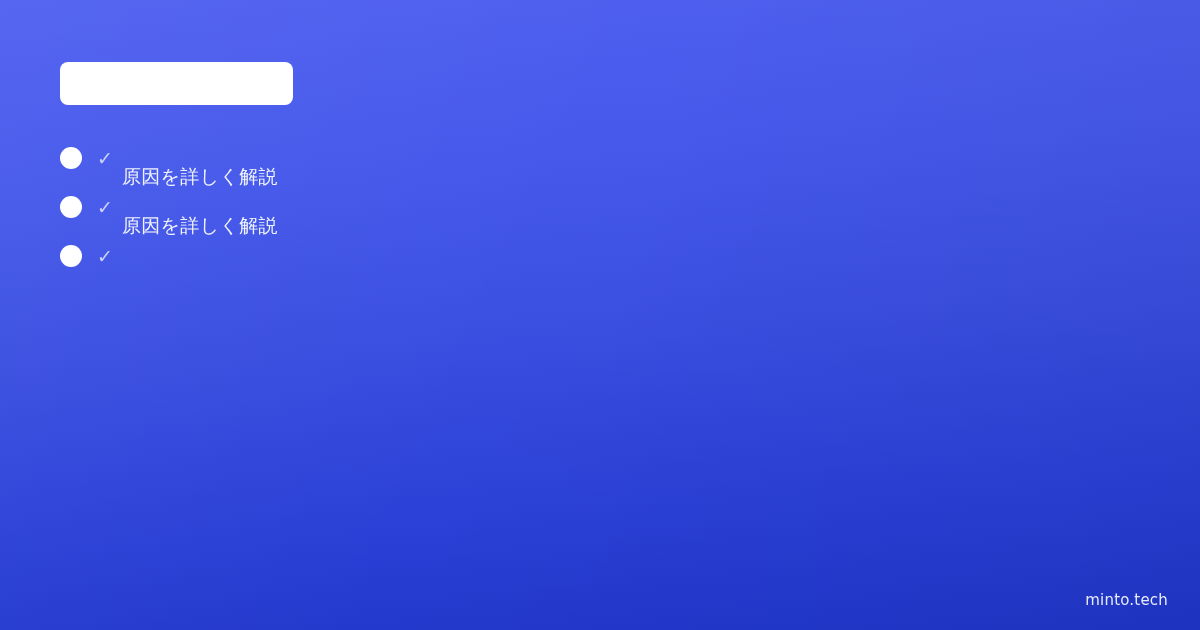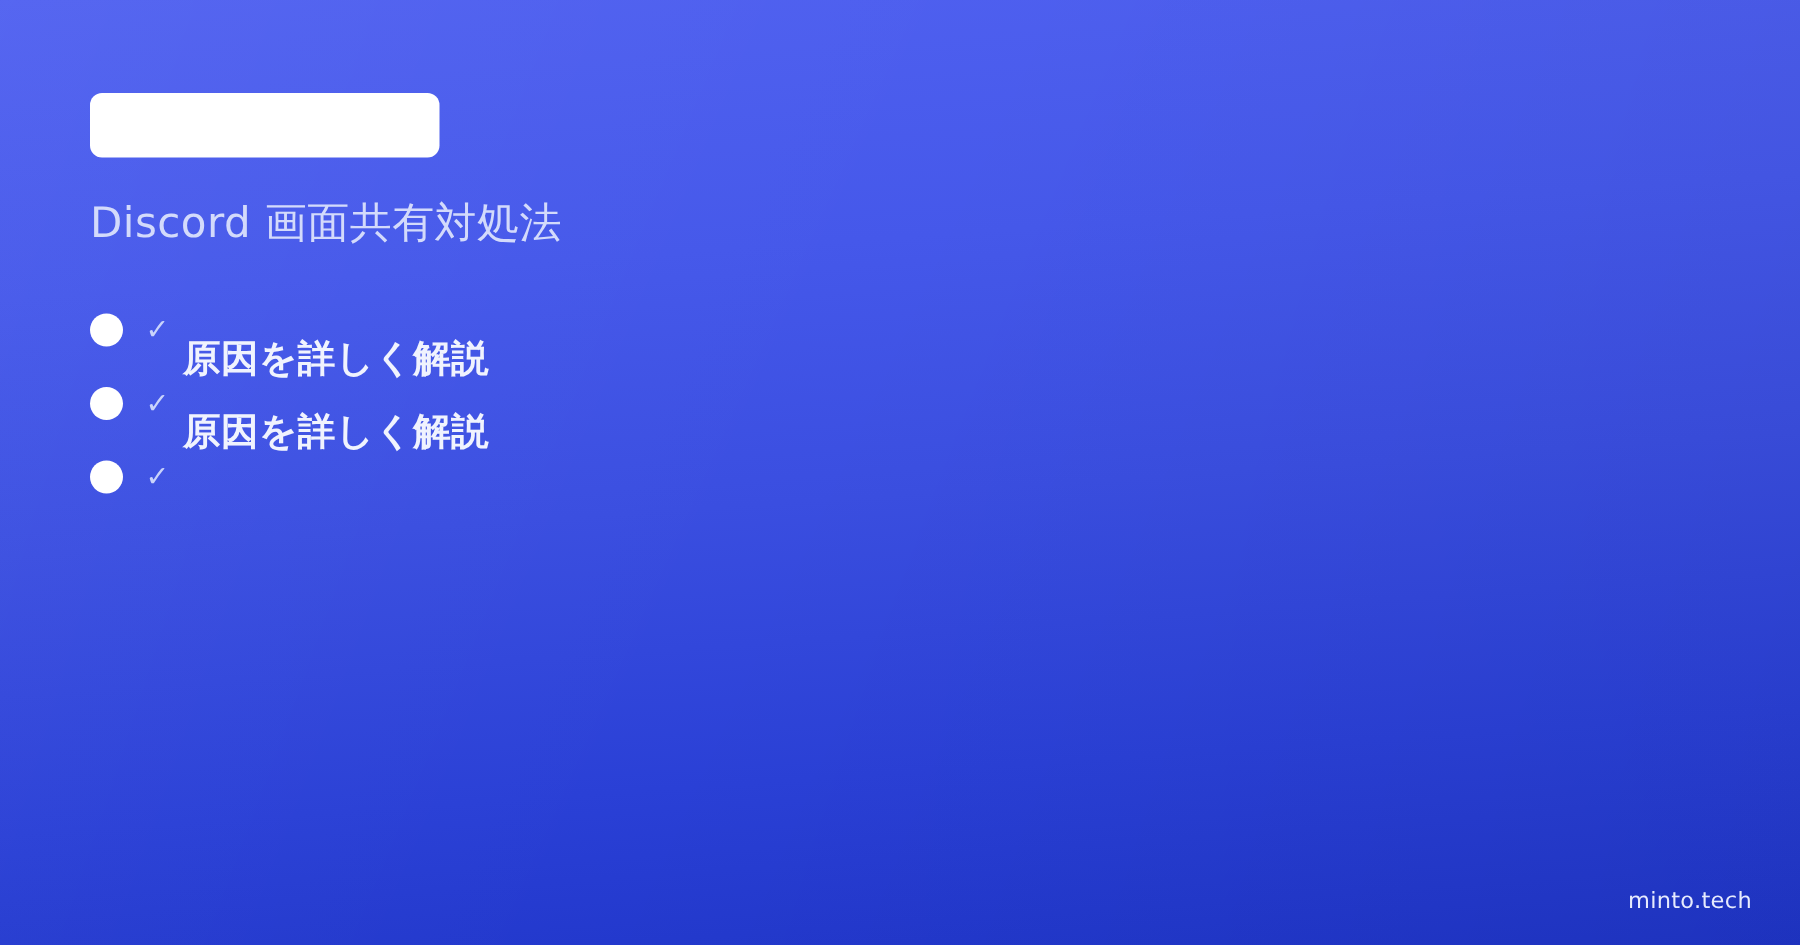--- a/index.html
+++ b/index.html
@@ -115,22 +115,22 @@
     color: #c9d3fb;
     font-size: 19px;
     line-height: 1;
     text-align: center;
     font-weight: normal;
   }
 
   .bullet-text {
     margin-left: 6px;
     color: #f0f3fe;
-    font-size: 25px;
-    font-weight: bold;
+    font-size: 19px;
+    font-weight: normal;
     line-height: 1;
     letter-spacing: 0.3px;
     margin-top: 36px;
   }
 
   
   .footer {
     position: absolute;
     z-index: 2;
     right: 32px;
@@ -147,21 +147,20 @@
 
 <div class="card">
 
   <div class="content">
 
     <div class="badge">
       <span class="badge-label"></span>
     </div>
 
 
-    <p class="subtitle">Discord 画面共有対処法</p>
 
     <ul class="bullets">
 
       <li class="bullet-item">
         <span class="bullet-dot"></span>
         <span class="bullet-check">✓</span>
         <span class="bullet-text">原因を詳しく解説</span>
       </li>
 
       <li class="bullet-item">

